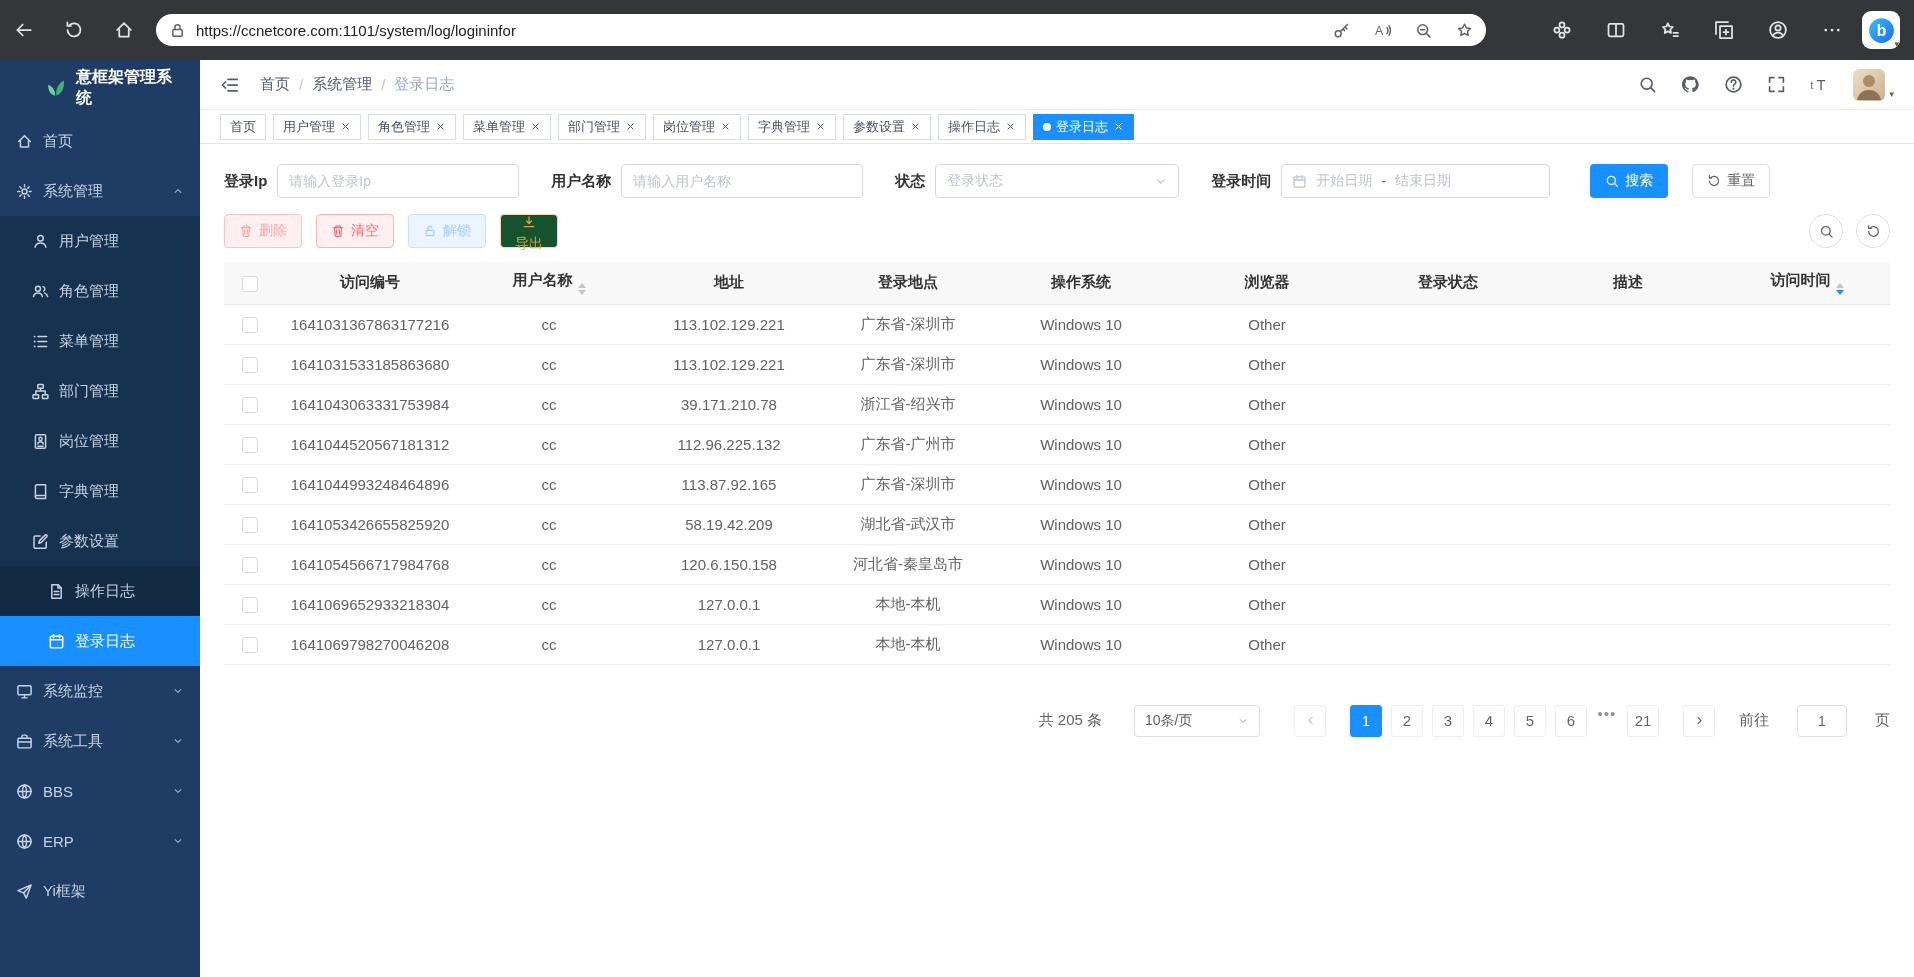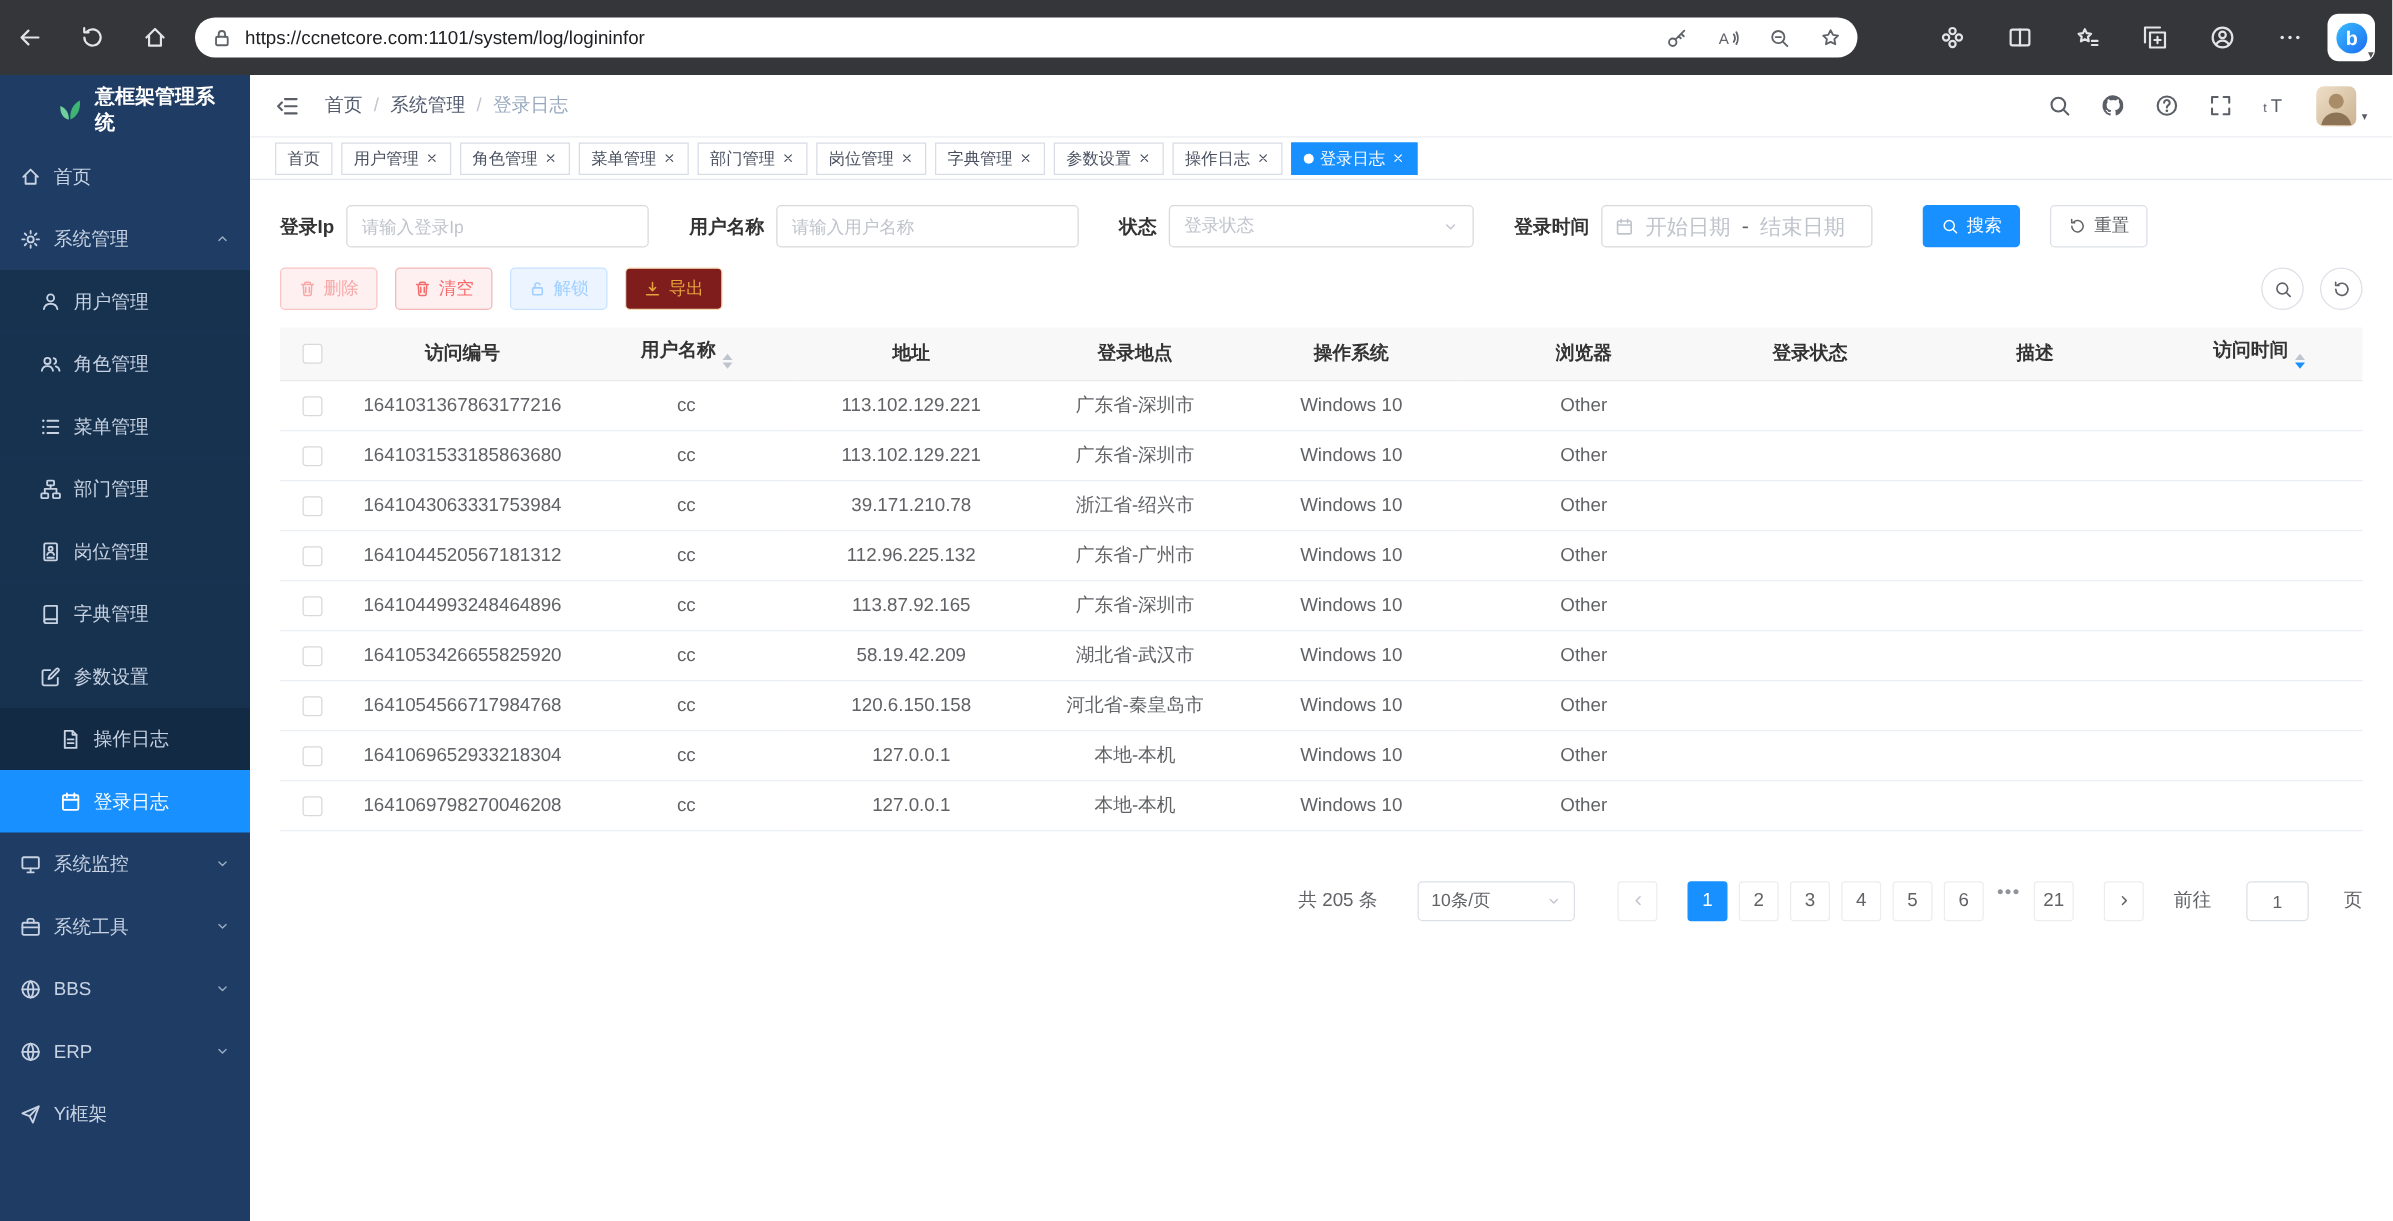--- a/index.html
+++ b/index.html
@@ -62,32 +62,32 @@
 
 
 .content{flex:1;display:flex;flex-direction:column;min-height:0;background:#fff;overflow:hidden;}
 .filter-bar{display:flex;align-items:center;padding:20px 24px 6px;gap:10px;}
 .f-label{font-weight:bold;color:#333;font-size:15px;margin-left:22px;white-space:nowrap;}
 .f-label.first{margin-left:0;}
 .f-input{width:242px;height:34px;border:1px solid #d9d9d9;border-radius:4px;padding:0 11px;font-size:14px;color:#333;outline:none;background:#fff;}
 .f-input::placeholder{color:#bfc3cb;}
 .select-box{width:244px;height:34px;border:1px solid #d9d9d9;border-radius:4px;display:flex;align-items:center;justify-content:space-between;padding:0 11px;color:#bfc3cb;font-size:14px;cursor:pointer;background:#fff;}
 .select-box .ico{width:13px;height:13px;color:#c0c4cc;}
-.date-range{width:217px;height:34px;border:1px solid #d9d9d9;border-radius:4px;display:flex;align-items:center;gap:9px;padding:0 10px;font-size:17px;color:#bfc3cb;background:#fff;cursor:pointer;white-space:nowrap;}
+.date-range{width:269px;height:34px;border:1px solid #d9d9d9;border-radius:4px;display:flex;align-items:center;gap:9px;padding:0 10px;font-size:14px;color:#bfc3cb;background:#fff;cursor:pointer;white-space:nowrap;}
 .date-range .sep{color:#606266;}
 .date-range .ico{width:15px;height:15px;color:#c0c4cc;}
 .btn{height:34px;border-radius:4px;display:inline-flex;align-items:center;gap:6px;padding:0 14px;font-size:14px;cursor:pointer;border:1px solid transparent;background:#fff;white-space:nowrap;}
 .btn .ico{width:14px;height:14px;}
 .btn-primary{background:#1890ff;color:#fff;margin-left:30px;}
 .btn-plain{border-color:#dcdfe6;color:#606266;margin-left:14px;}
 .toolbar{display:flex;align-items:center;gap:14px;padding:10px 24px 12px;}
 .btn-danger-dis{background:#fef0f0;border-color:#fbc4c4;color:#f9a7a7;cursor:not-allowed;}
 .btn-danger{background:#fef0f0;border-color:#f4b6b6;color:#f56c6c;}
 .btn-info-dis{background:#ecf5ff;border-color:#c6e2ff;color:#a0cfff;cursor:not-allowed;}
-.btn-warn{background:#7f1d1d;border-color:#f5dab1;color:#e6a23c;}
+.btn-warn{background:#14532d;border-color:#f5dab1;color:#e6a23c;flex-direction:column;}
 .tool-right{margin-left:auto;display:flex;gap:13px;}
 .circle-btn{width:34px;height:34px;border:1px solid #dcdfe6;border-radius:50%;display:flex;align-items:center;justify-content:center;color:#606266;cursor:pointer;background:#fff;}
 .circle-btn .ico{width:15px;height:15px;}
 
 .grid{width:1666px;margin:2px 24px 0;border-collapse:collapse;table-layout:fixed;font-size:15px;}
 .grid th{background:#f8f8f9;height:42px;font-weight:bold;color:#333;text-align:center;border-bottom:1px solid #e8eaec;padding:0 4px;white-space:nowrap;}
 .grid td{height:40px;text-align:center;color:#606266;border-bottom:1px solid #ebeef5;padding:0 4px;white-space:nowrap;overflow:hidden;}
 .checkbox{display:inline-block;width:16px;height:16px;border:1px solid #d9d9d9;border-radius:3px;background:#fff;vertical-align:middle;cursor:pointer;}
 .sorters{display:inline-flex;flex-direction:column;margin-left:5px;vertical-align:-3px;cursor:pointer;}
 .car{width:0;height:0;border-left:4.5px solid transparent;border-right:4.5px solid transparent;}

